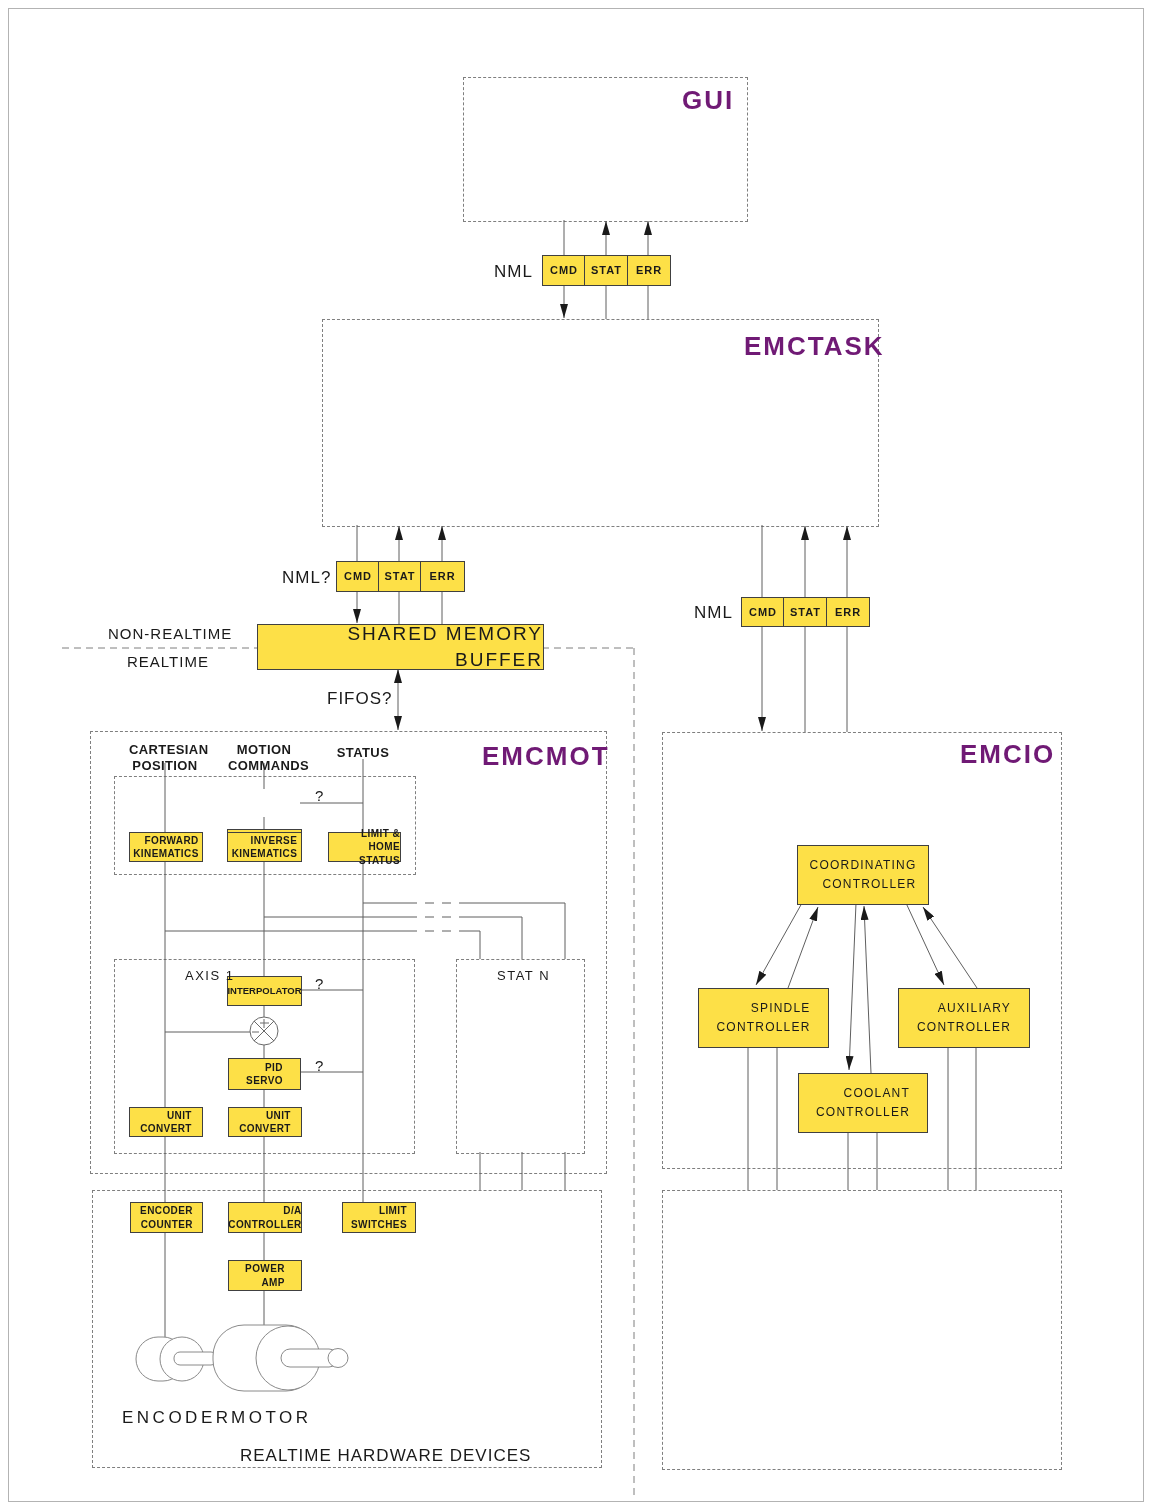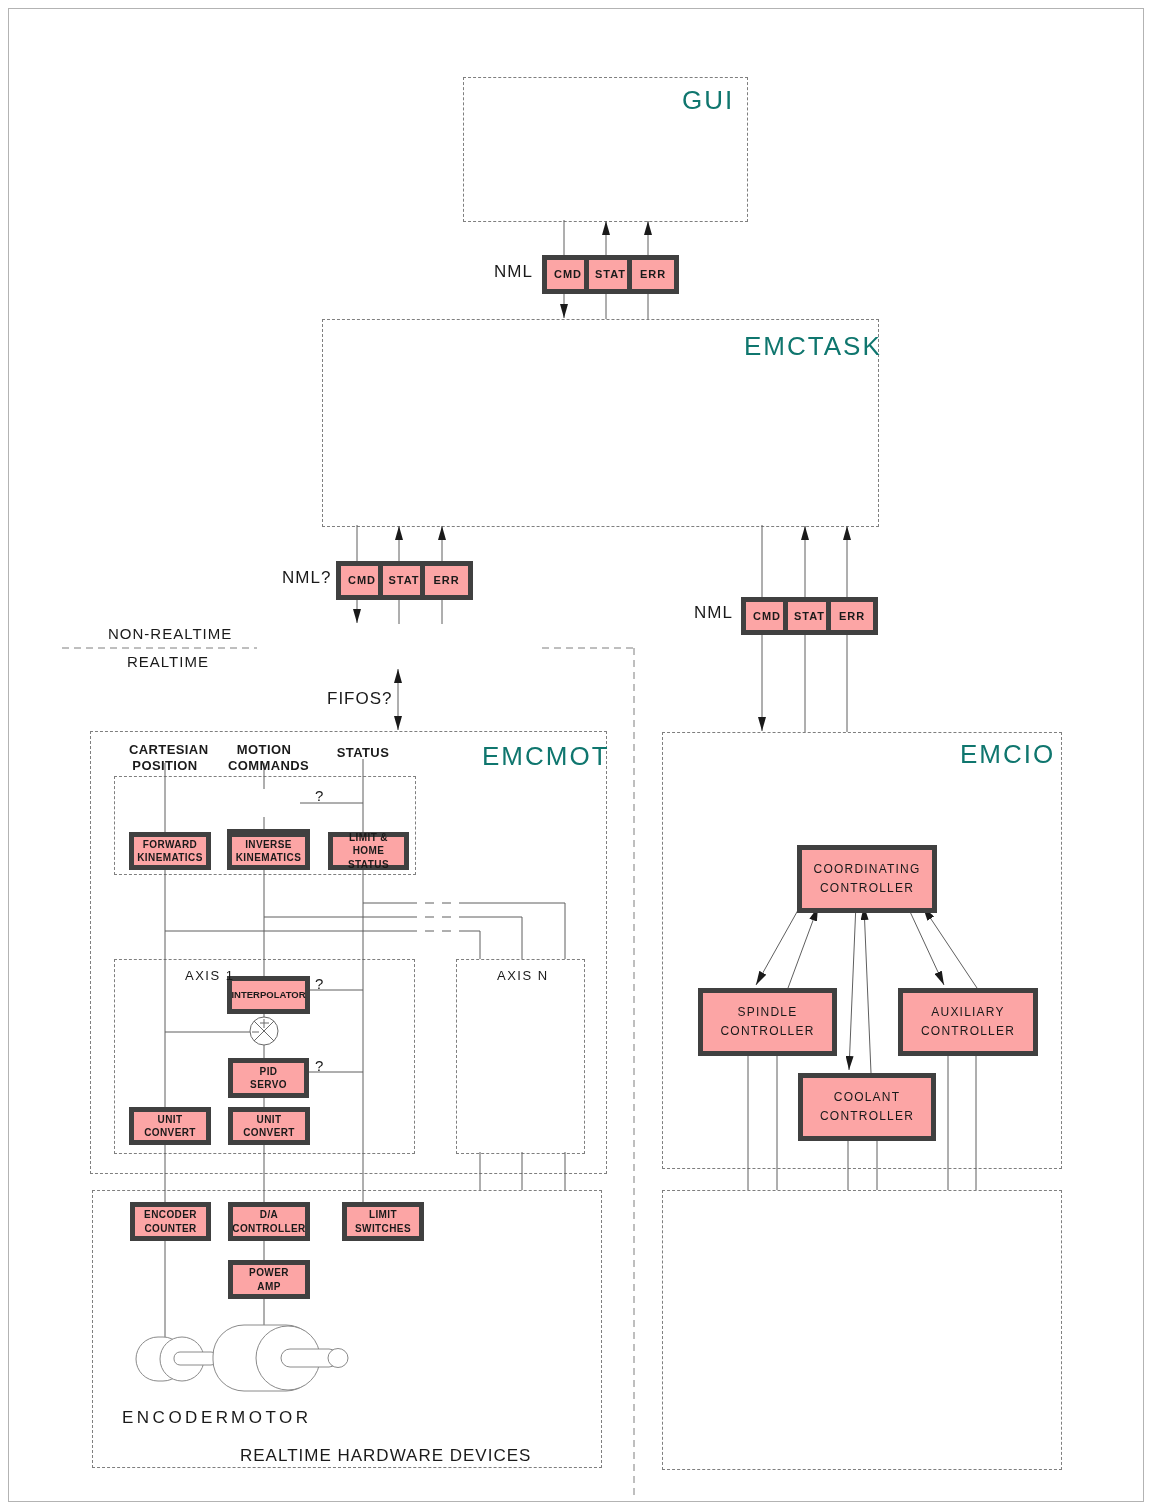--- a/index.html
+++ b/index.html
@@ -3,26 +3,26 @@
 <meta charset="utf-8">
 <style>
   html,body{margin:0;padding:0;background:#e8e8e8;}
   .page{
     position:relative;width:1152px;height:1510px;background:#ffffff;
     font-family:"Liberation Sans",sans-serif;color:#1a1a1a;overflow:hidden;
   }
   .frame{position:absolute;left:8px;top:8px;right:8px;bottom:8px;border:1px solid #b3b3b3;}
   .dbox{position:absolute;border:1px dashed #7f7f7f;background:transparent;}
   .sbox{
-    position:absolute;border:5px solid #404040;background:#fca5a5;
-    display:flex;align-items:center;justify-content:center;text-align:center;
+    position:absolute;border:1px solid #404040;background:#fde047;
+    display:flex;align-items:center;justify-content:center;text-align:right;
     white-space:pre-line;line-height:1.35;z-index:3;
   }
   .lbl{position:absolute;z-index:4;white-space:pre-line;line-height:1.25;}
-  .big{font-size:26px;letter-spacing:2px;color:#0f766e;font-weight:400;}
+  .big{font-size:26px;letter-spacing:2px;color:#701a75;font-weight:700;}
   .mid{font-size:17px;letter-spacing:1px;}
   .sm{font-size:15px;letter-spacing:1px;}
   .tiny{font-size:13px;font-weight:bold;letter-spacing:0.4px;text-align:center;}
   .cell{font-size:11px;font-weight:bold;letter-spacing:1px;}
   .kbox{font-size:10px;font-weight:bold;letter-spacing:0.4px;}
   .ctrl{font-size:12px;letter-spacing:1.2px;line-height:1.55;}
   .buffer{font-size:19px;letter-spacing:2px;}
   .axis{font-size:13px;letter-spacing:1.5px;}
   .q{font-size:15px;color:#1a1a1a;}
   .wide{letter-spacing:3.5px;font-size:17px;}
@@ -174,20 +174,21 @@
   <div class="sbox cell" style="left:336px;top:561px;width:42px;height:29px">CMD</div>
   <div class="sbox cell" style="left:378px;top:561px;width:42px;height:29px">STAT</div>
   <div class="sbox cell" style="left:420px;top:561px;width:43px;height:29px">ERR</div>
 
   <div class="lbl mid" style="left:694px;top:602px">NML</div>
   <div class="sbox cell" style="left:741px;top:597px;width:42px;height:28px">CMD</div>
   <div class="sbox cell" style="left:783px;top:597px;width:43px;height:28px">STAT</div>
   <div class="sbox cell" style="left:826px;top:597px;width:42px;height:28px">ERR</div>
 
 
+  <div class="sbox buffer" style="left:257px;top:624px;width:285px;height:44px">SHARED MEMORY BUFFER</div>
   <div class="lbl sm" style="left:108px;top:625px">NON-REALTIME</div>
   <div class="lbl sm" style="left:127px;top:653px">REALTIME</div>
   <div class="lbl mid" style="left:327px;top:688px">FIFOS?</div>
 
   <div class="lbl tiny" style="left:129px;top:742px;width:72px">CARTESIAN
 POSITION</div>
   <div class="lbl tiny" style="left:228px;top:742px;width:72px">MOTION
 COMMANDS</div>
   <div class="lbl tiny" style="left:327px;top:745px;width:72px">STATUS</div>
 
@@ -198,21 +199,21 @@
   <div class="sbox kbox" style="left:227px;top:832px;width:73px;height:28px">INVERSE
 KINEMATICS</div>
   <div class="sbox kbox" style="left:328px;top:832px;width:71px;height:28px">LIMIT &amp; HOME
 STATUS</div>
 
   <div class="lbl q" style="left:315px;top:787px">?</div>
   <div class="lbl q" style="left:315px;top:975px">?</div>
   <div class="lbl q" style="left:315px;top:1057px">?</div>
 
   <div class="lbl axis" style="left:185px;top:968px">AXIS 1</div>
-  <div class="lbl axis" style="left:497px;top:968px">AXIS N</div>
+  <div class="lbl axis" style="left:497px;top:968px">STAT N</div>
 
   <div class="sbox kbox" style="left:227px;top:976px;width:73px;height:28px;font-size:9.5px;letter-spacing:0">INTERPOLATOR</div>
   <div class="sbox kbox" style="left:228px;top:1058px;width:71px;height:30px">PID
 SERVO</div>
   <div class="sbox kbox" style="left:129px;top:1107px;width:72px;height:28px">UNIT
 CONVERT</div>
   <div class="sbox kbox" style="left:228px;top:1107px;width:72px;height:28px">UNIT
 CONVERT</div>
 
   <div class="sbox ctrl" style="left:797px;top:845px;width:130px;height:58px">COORDINATING

